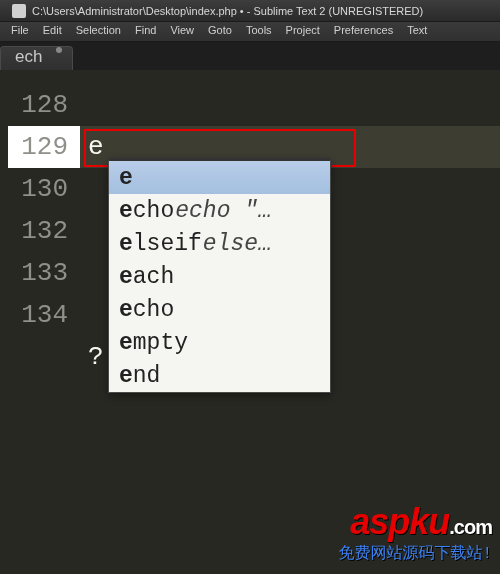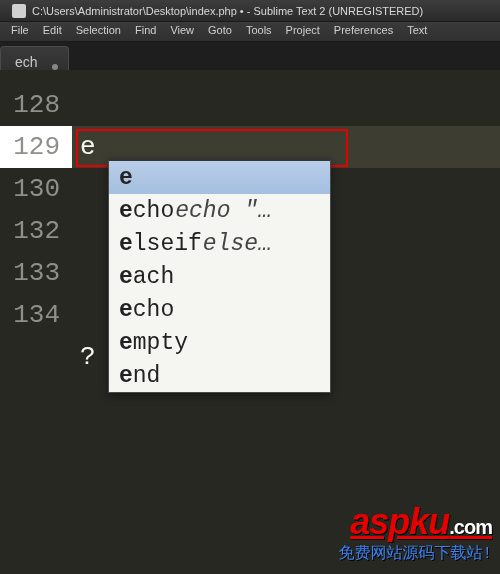--- a/index.html
+++ b/index.html
@@ -51,42 +51,43 @@
   background: #1e1e1e;
   display: flex;
   align-items: flex-end;
   padding: 0;
 }
 .tab {
   height: 24px;
   padding: 0 30px 0 14px;
   background: linear-gradient(#3a3a3a, #303030);
   color: #c8c8c8;
-  font-size: 14px;
+  font-size: 17px;
   font-family: Tahoma, sans-serif;
   display: flex;
-  align-items: flex-end;
+  align-items: flex-start;
   border-radius: 4px 4px 0 0;
   margin-right: 2px;
   position: relative;
   border: 1px solid #4a4a4a;
   border-bottom: none;
 }
 .tab .dot {
   position: absolute;
   right: 10px;
   width: 6px;
   height: 6px;
   background: #888;
   border-radius: 50%;
 }
 .editor {
   display: flex;
   height: calc(100% - 70px);
   position: relative;
+  margin-left: 8px;
 }
 .gutter {
   width: 72px;
   background: #272822;
   padding-top: 14px;
   flex-shrink: 0;
 }
 .ln {
   color: #8f908a;
   font-size: 26px;
@@ -155,21 +156,20 @@
   z-index: 20;
 }
 .watermark .brand {
   color: #e60000;
   font-size: 36px;
   font-weight: bold;
   font-style: italic;
   font-family: Arial, sans-serif;
   text-shadow: 1px 1px 0 #000;
   letter-spacing:-1px;
-  text-decoration:underline;
 }
 .watermark .brand .com {
   color: #fff;
   font-size: 20px;
   font-style: normal;
   font-weight: bold;
 }
 .watermark .tag {
   color: #3b82f6;
   font-size: 16px;

